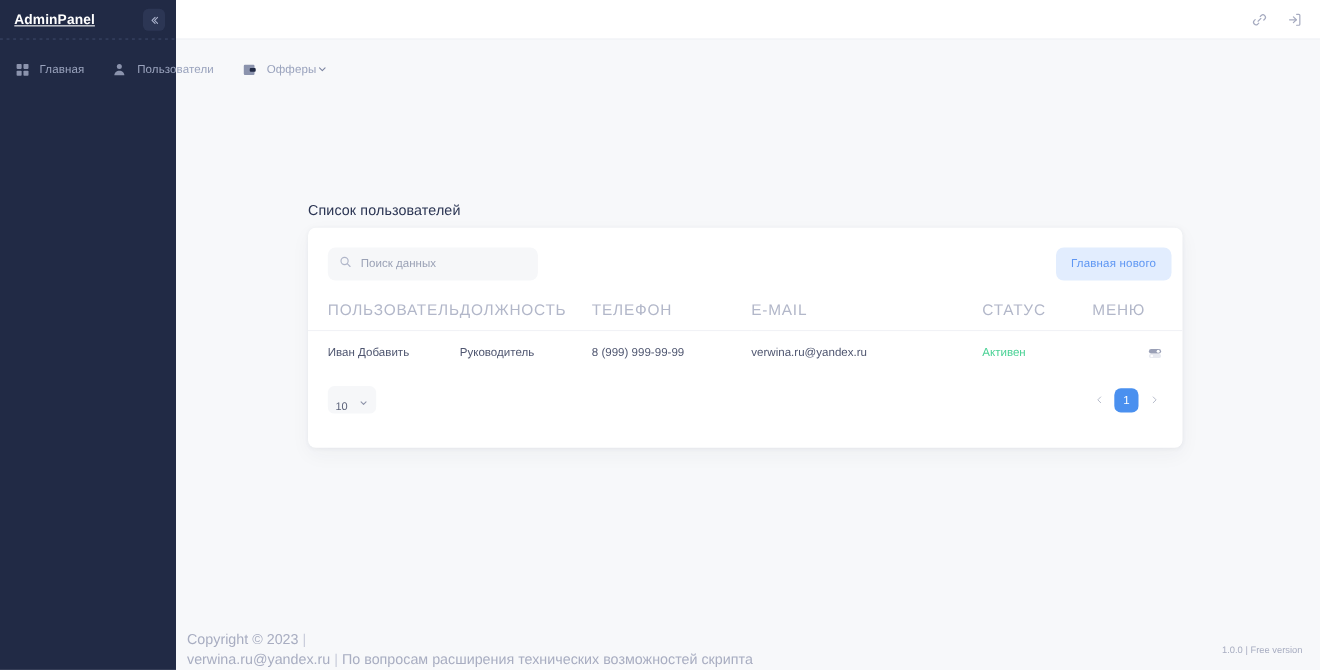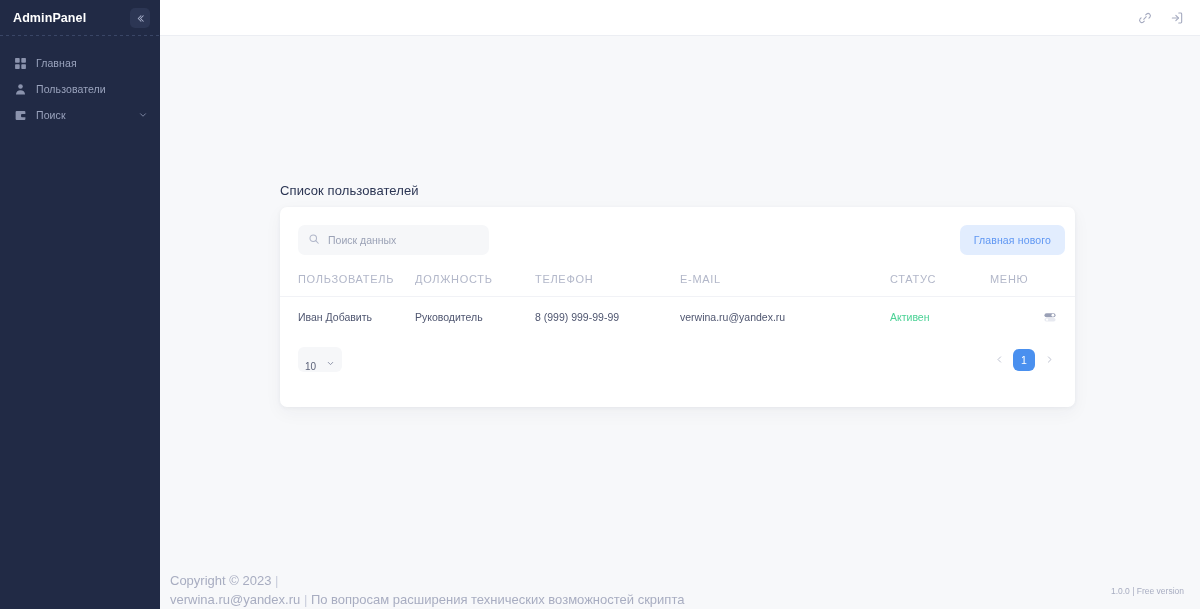--- a/index.html
+++ b/index.html
@@ -24,30 +24,30 @@
     position: relative;
   }
   .sidebar-header::after {
     content: ""; position: absolute; left: 0; right: 0; bottom: 0;
     height: 1px;
     background-image: linear-gradient(to right, #3a4666 0 3px, transparent 3px 6px);
     background-size: 6px 1px; background-repeat: repeat-x;
   }
   .brand {
     color: #ffffff; font-size: 12.5px; font-weight: bold;
-    letter-spacing: .1px; white-space: nowrap;
+    letter-spacing: .1px; white-space: nowrap; text-decoration: underline;
   }
   .collapse-btn {
     width: 20px; height: 20px; border-radius: 5px;
     background: #2c3654; display: flex; align-items: center;
     justify-content: center; cursor: pointer;
   }
   .collapse-btn svg { display: block; }
 
-  .nav { padding-top: 14px; display: flex; flex-direction: column; }
+  .nav { padding-top: 14px; display: flex; flex-direction: row; }
   .nav-item {
     height: 26px; display: flex; align-items: center;
     padding: 0 12px 0 13px; cursor: pointer; position: relative;
   }
   .nav-icon {
     width: 14px; height: 14px; flex: 0 0 14px;
     display: flex; align-items: center; justify-content: center;
     margin-right: 9px;
   }
   .nav-label {
@@ -101,21 +101,21 @@
   .search-input::placeholder { color: #9ba2b6; }
   .add-btn {
     height: 30px; padding: 0 14px; border: none; border-radius: 7px;
     background: #e2edfe; color: #5f97f3;
     font-family: "Liberation Sans", sans-serif;
     font-size: 10.5px; letter-spacing: .15px; cursor: pointer;
   }
 
   table.data { width: 100%; border-collapse: collapse; margin-top: 18px; }
   table.data th {
-    font-size: 11px; font-weight: normal; color: #b2b7c9;
+    font-size: 14px; font-weight: normal; color: #b2b7c9;
     letter-spacing: .7px; text-align: left; padding: 0 0 11px 0;
     text-transform: uppercase;
     margin-left: 40px;
   }
   table.data td {
     font-size: 10.5px; color: #4f5670; padding: 13px 0 13px 0;
     border-top: 1px solid #f1f2f6; vertical-align: middle;
   }
   .c1 { padding-left: 18px !important; width: 135px; }
   .c2 { width: 120px; }
@@ -201,21 +201,21 @@
         <span class="nav-label">Пользователи</span>
       </div>
 
       <div class="nav-item">
         <span class="nav-icon">
           <svg width="13" height="13" viewBox="0 0 24 24" fill="#8b93ad">
             <path d="M3 5.5a2 2 0 0 1 2-2h14a2 2 0 0 1 2 2v13a2 2 0 0 1-2 2H5a2 2 0 0 1-2-2z"></path>
             <rect x="13" y="9" width="10" height="6" rx="1.6" fill="#212a45"></rect>
           </svg>
         </span>
-        <span class="nav-label">Поиск</span>
+        <span class="nav-label">Офферы</span>
         <span class="nav-caret">
           <svg width="10" height="10" viewBox="0 0 24 24" fill="none" stroke="#7b84a0" stroke-width="2.4" stroke-linecap="round" stroke-linejoin="round">
             <polyline points="6,9 12,15 18,9"></polyline>
           </svg>
         </span>
       </div>
 
     </nav>
   </aside>
 

